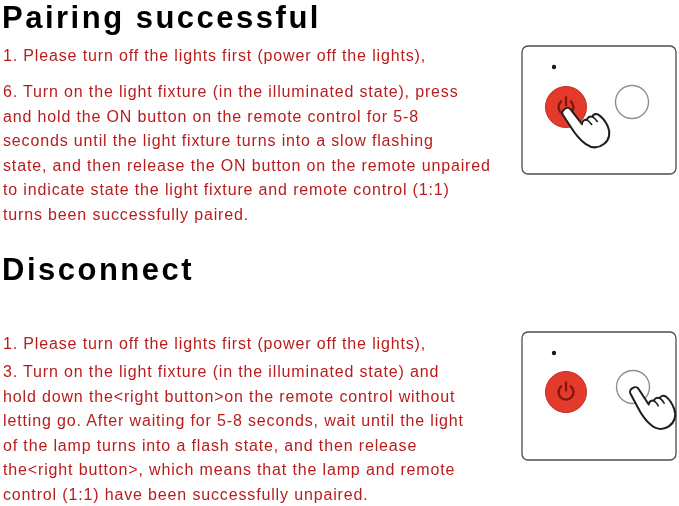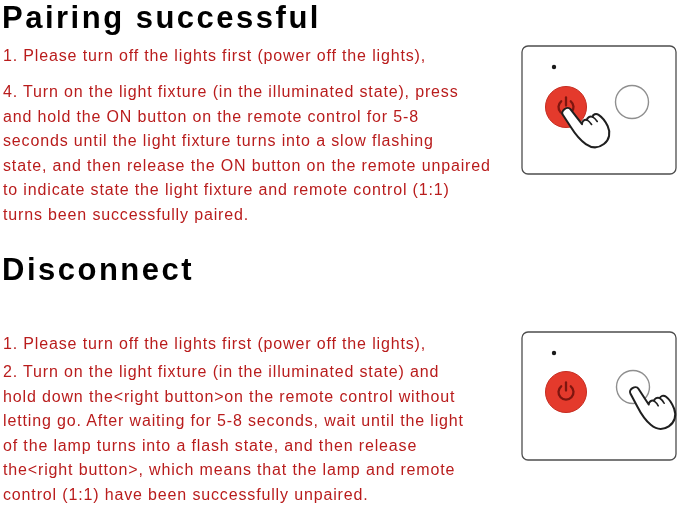--- a/index.html
+++ b/index.html
@@ -50,21 +50,21 @@
 </head>
 <body>
 
 <div class="page">
 
   <h1 class="heading h1">Pairing successful</h1>
 
   <p class="para p1a">1. Please turn off the lights first (power off the lights),</p>
 
   <div class="para p1b">
-    <div class="line">4. Turn on the light fixture (in the illuminated state), press</div>
+    <div class="line">6. Turn on the light fixture (in the illuminated state), press</div>
     <div class="line">and hold the ON button on the remote control for 5-8</div>
     <div class="line">seconds until the light fixture turns into a slow flashing</div>
     <div class="line">state, and then release the ON button on the remote unpaired</div>
     <div class="line">to indicate state the light fixture and remote control (1:1)</div>
     <div class="line">turns been successfully paired.</div>
   </div>
 
   <div class="illus illus1">
     <svg width="158" height="132" viewBox="0 0 158 132">
       <rect class="remote-body" x="1" y="1" width="154" height="128" rx="6"></rect>
@@ -80,21 +80,21 @@
         <path class="hand-lines" d="M 8.3 15.8 C 8.9 17.4 9.1 19 8.9 20.6 M 13 16.6 C 13.6 18.2 13.8 19.8 13.6 21.4"></path>
       </g>
     </svg>
   </div>
 
   <h1 class="heading h2">Disconnect</h1>
 
   <p class="para p2a">1. Please turn off the lights first (power off the lights),</p>
 
   <div class="para p2b">
-    <div class="line">2. Turn on the light fixture (in the illuminated state) and</div>
+    <div class="line">3. Turn on the light fixture (in the illuminated state) and</div>
     <div class="line">hold down the&lt;right button&gt;on the remote control without</div>
     <div class="line">letting go. After waiting for 5-8 seconds, wait until the light</div>
     <div class="line">of the lamp turns into a flash state, and then release</div>
     <div class="line">the&lt;right button&gt;, which means that the lamp and remote</div>
     <div class="line">control (1:1) have been successfully unpaired.</div>
   </div>
 
   <div class="illus illus2">
     <svg width="158" height="132" viewBox="0 0 158 132">
       <rect class="remote-body" x="1" y="1" width="154" height="128" rx="6"></rect>

